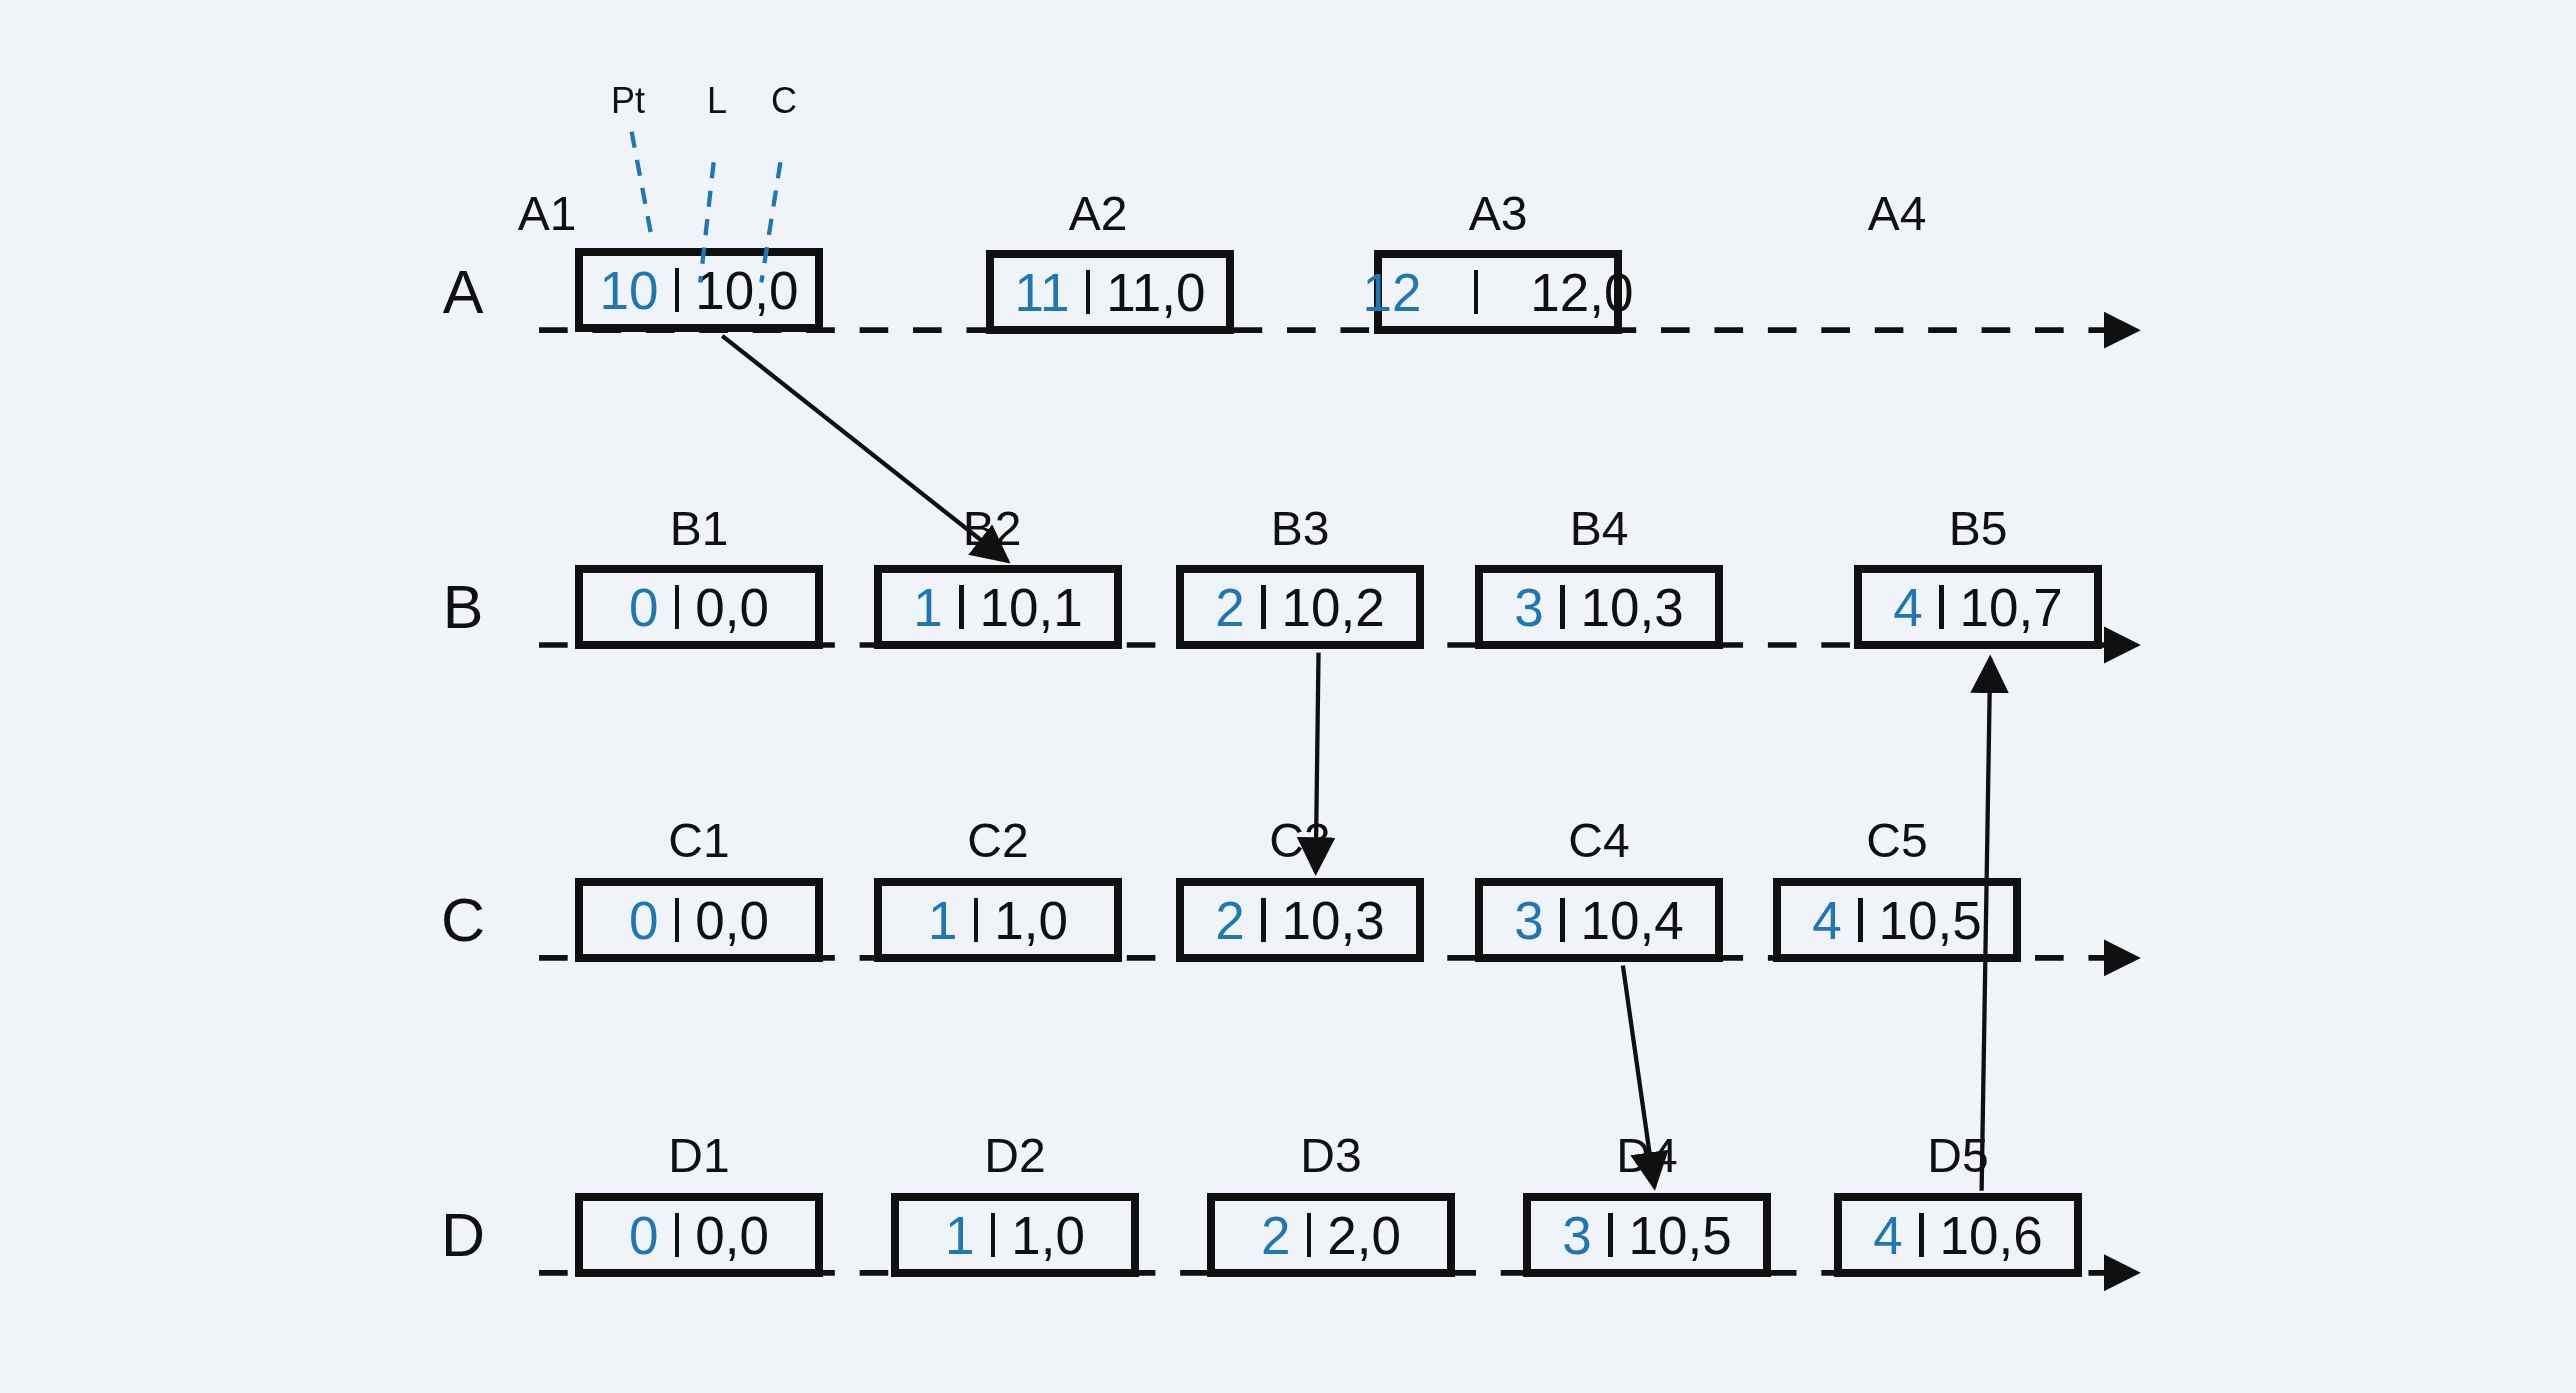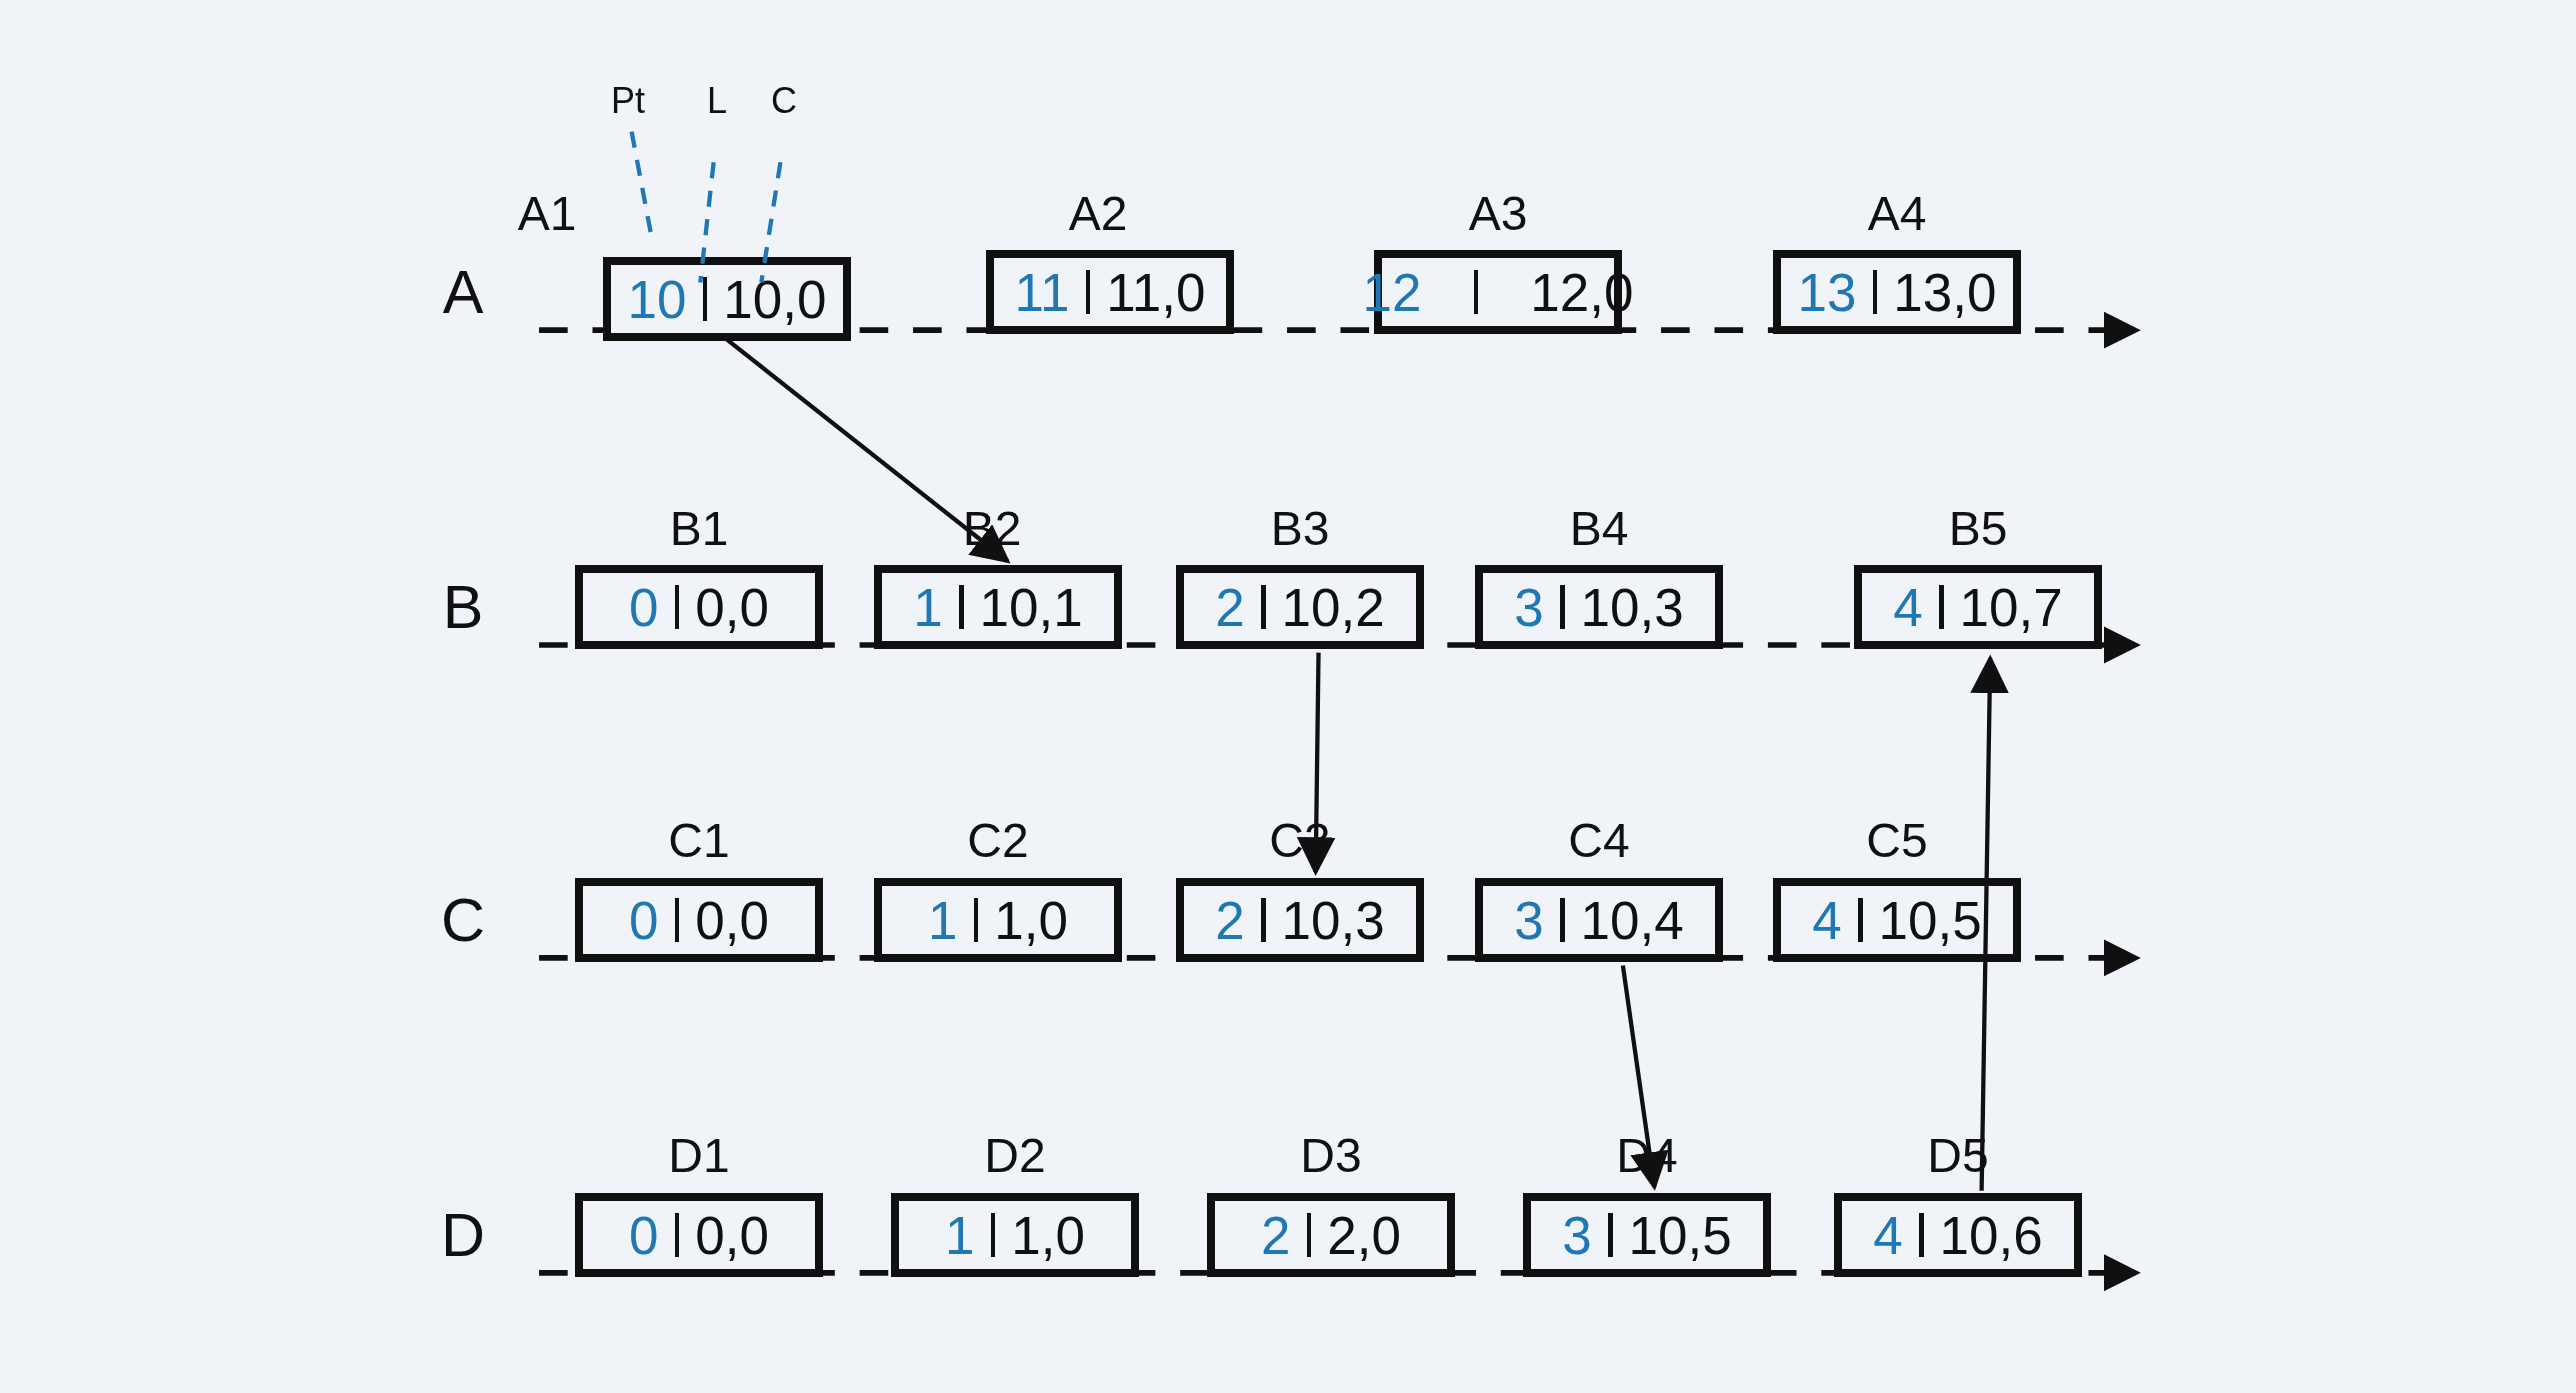--- a/index.html
+++ b/index.html
@@ -42,43 +42,38 @@
     </defs>
     <line class="tl" x1="565" y1="346" x2="2240" y2="346" marker-end="url(#tlhead)"></line>
     <line class="tl" x1="565" y1="676" x2="2240" y2="676" marker-end="url(#tlhead)"></line>
     <line class="tl" x1="565" y1="1004" x2="2240" y2="1004" marker-end="url(#tlhead)"></line>
     <line class="tl" x1="565" y1="1334" x2="2240" y2="1334" marker-end="url(#tlhead)"></line>
   </svg>
 
   <div id="content" class="abs layer">
       <div class="abs row-label" style="left: 463px; top: 292px;">A</div>
       <div class="abs evt-label" style="left: 547px; top: 214px;">A1</div>
-      <div class="abs box" style="left: 575px; top: 257px; margin-left: 28px;">
+      <div class="abs box" style="left: 575px; top: 248px;">
         <div class="counter">10</div>
         <div class="sep"></div>
         <div class="pair">10,0</div>
       </div>
       <div class="abs evt-label" style="left: 1098px; top: 214px;">A2</div>
       <div class="abs box" style="left: 974px; top: 250px; margin-left: 12px;">
         <div class="counter">11</div>
         <div class="sep"></div>
         <div class="pair">11,0</div>
       </div>
       <div class="abs evt-label" style="left: 1498px; top: 214px;">A3</div>
       <div class="abs box" style="left: 1374px; top: 250px; gap: 36px;">
         <div class="counter">12</div>
         <div class="sep"></div>
         <div class="pair">12,0</div>
       </div>
       <div class="abs evt-label" style="left: 1897px; top: 214px;">A4</div>
-      <div class="abs box" style="left: 1773px; top: 250px;">
-        <div class="counter">13</div>
-        <div class="sep"></div>
-        <div class="pair">13,0</div>
-      </div>
       <div class="abs row-label" style="left: 463px; top: 607px;">B</div>
       <div class="abs evt-label" style="left: 699px; top: 529px;">B1</div>
       <div class="abs box" style="left: 575px; top: 565px;">
         <div class="counter">0</div>
         <div class="sep"></div>
         <div class="pair">0,0</div>
       </div>
       <div class="abs evt-label" style="left: 992px; top: 529px;">B2</div>
       <div class="abs box" style="left: 874px; top: 565px;">
         <div class="counter">1</div>

